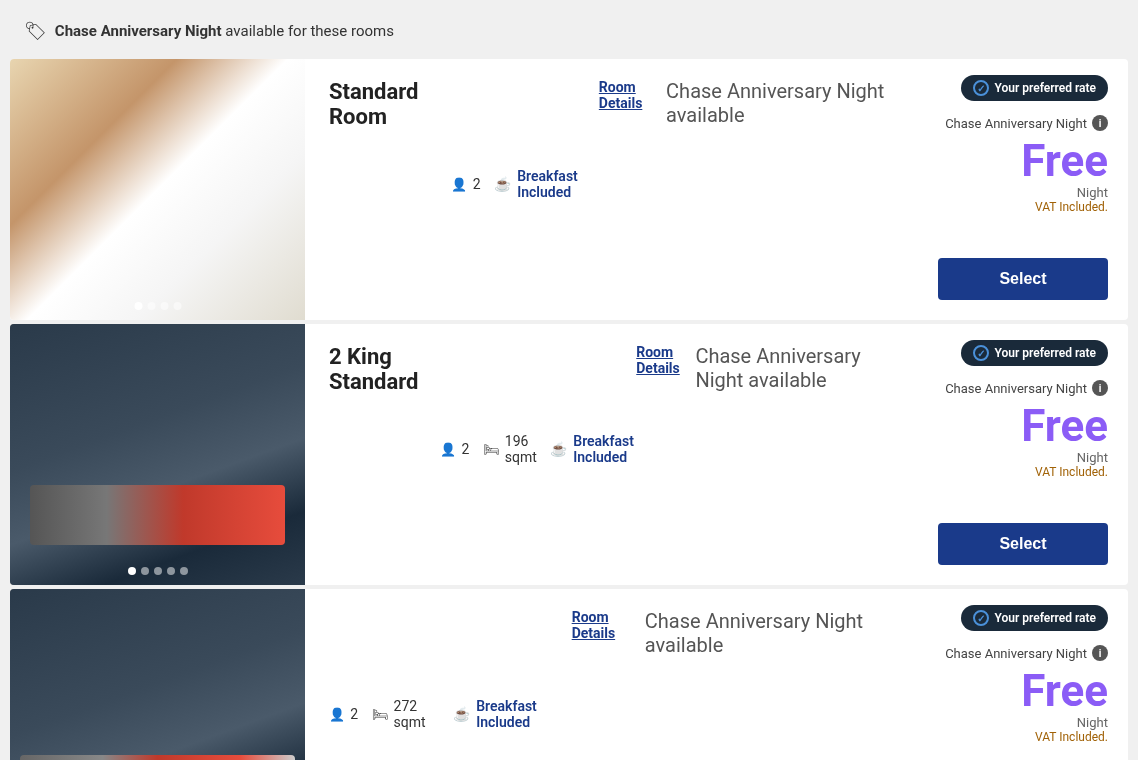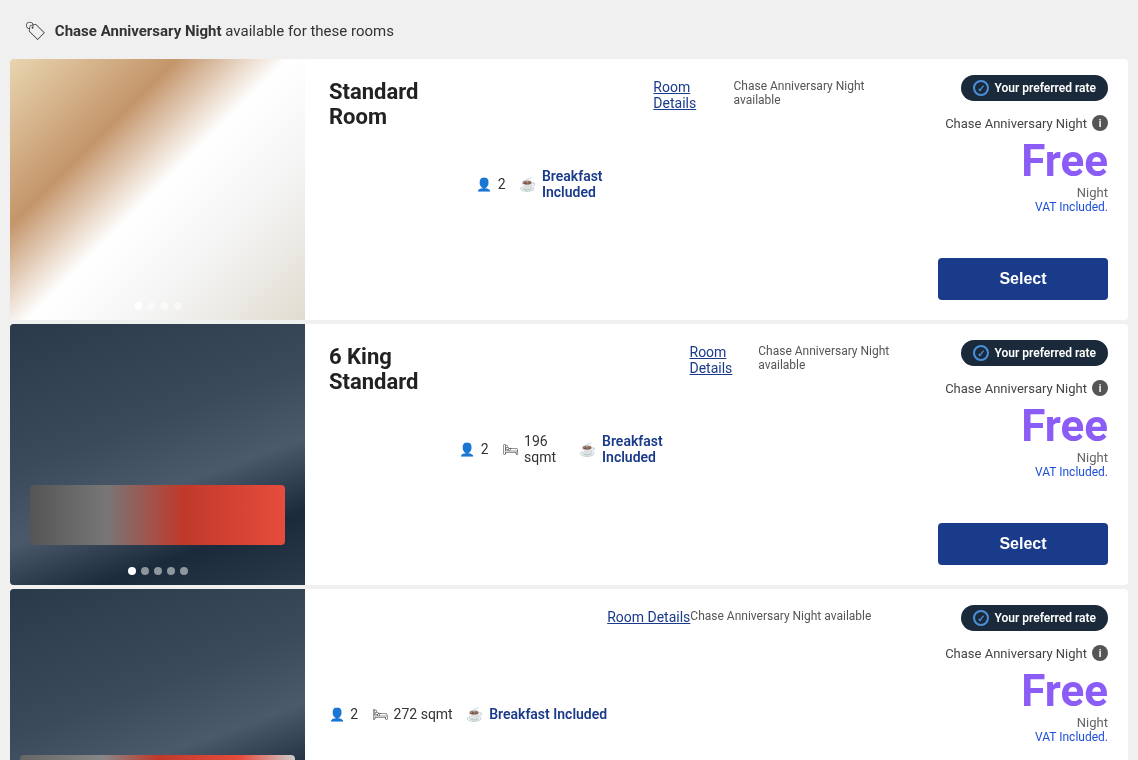--- a/index.html
+++ b/index.html
@@ -150,29 +150,29 @@
       font-weight: 600;
       text-decoration: none;
       display: flex;
       align-items: center;
       gap: 4px;
     }
 
     .room-details-link {
       color: #1a3a8a;
       font-size: 14px;
-      font-weight: 400;
+      font-weight: 700;
       text-decoration: underline;
       cursor: pointer;
       margin-bottom: 12px;
       display: inline-block;
     }
 
     .chase-available {
-      font-size: 12px;
+      font-size: 20px;
       color: #555;
     }
 
     .room-price-panel {
       width: 200px;
       min-width: 200px;
       display: flex;
       flex-direction: column;
       align-items: flex-end;
       padding: 16px 20px 20px 10px;
@@ -238,21 +238,21 @@
 
     .price-night {
       font-size: 13px;
       color: #666;
       align-self: flex-end;
       margin-top: -2px;
     }
 
     .price-vat {
       font-size: 12px;
-      color: #1d4ed8;
+      color: #a16207;
       align-self: flex-end;
       margin-bottom: 10px;
     }
 
     .select-button {
       background: #1a3a8a;
       color: #fff;
       border: none;
       border-radius: 4px;
       padding: 12px 30px;
@@ -329,21 +329,21 @@
         <div class="room-img-king"></div>
         <div class="image-dots">
           <span class="dot active"></span>
           <span class="dot"></span>
           <span class="dot"></span>
           <span class="dot"></span>
           <span class="dot"></span>
         </div>
       </div>
       <div class="room-info">
-        <div class="room-title">6 King Standard</div>
+        <div class="room-title">2 King Standard</div>
         <div class="room-meta">
           <span class="meta-item">
             <span class="person-icon"></span>
             <span>2</span>
           </span>
           <span class="meta-item">
             <span class="bed-icon"></span>
             <span>196 sqmt</span>
           </span>
           <span class="meta-item">

